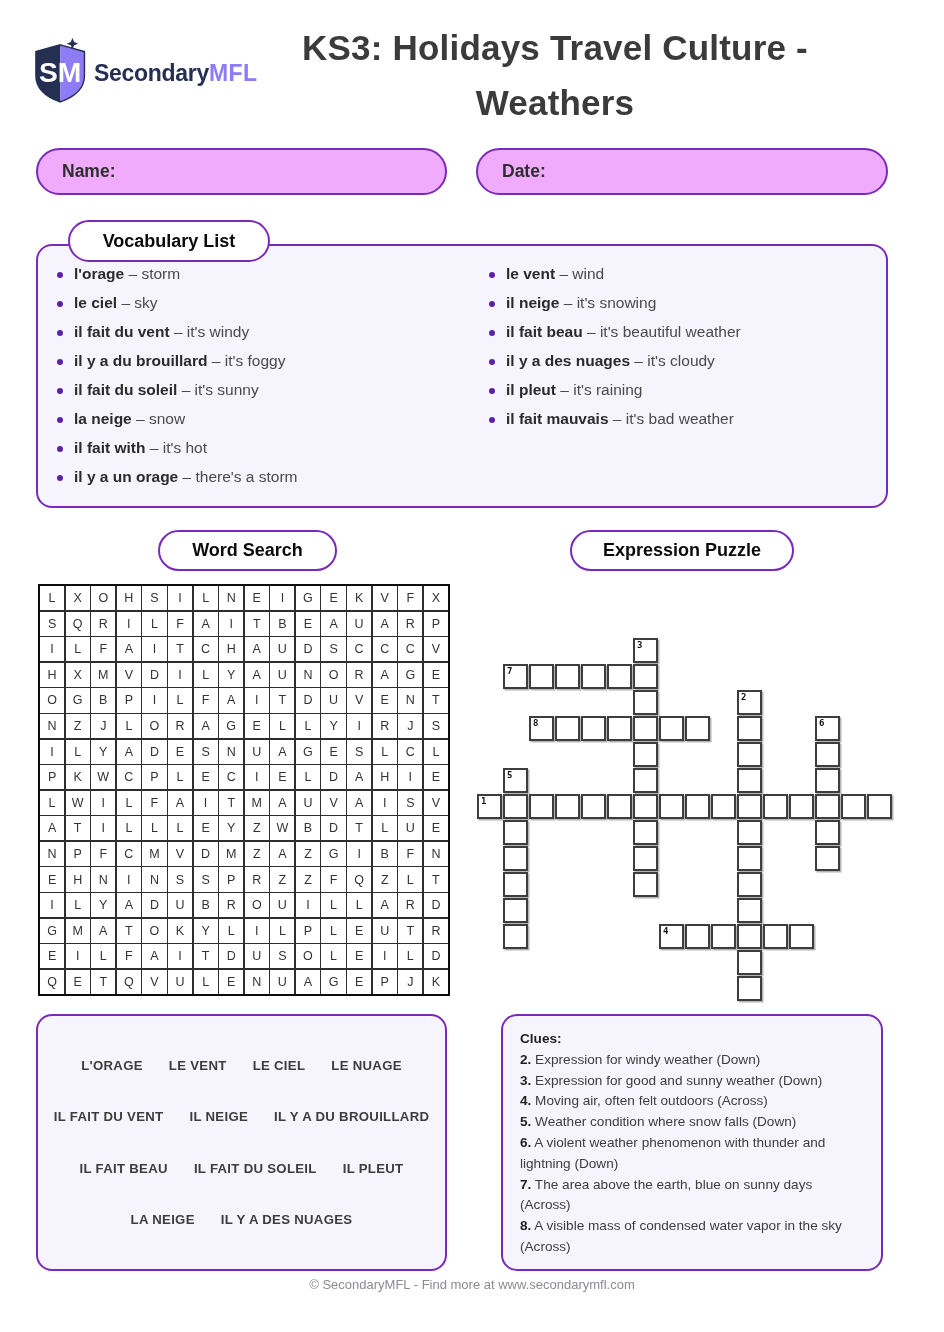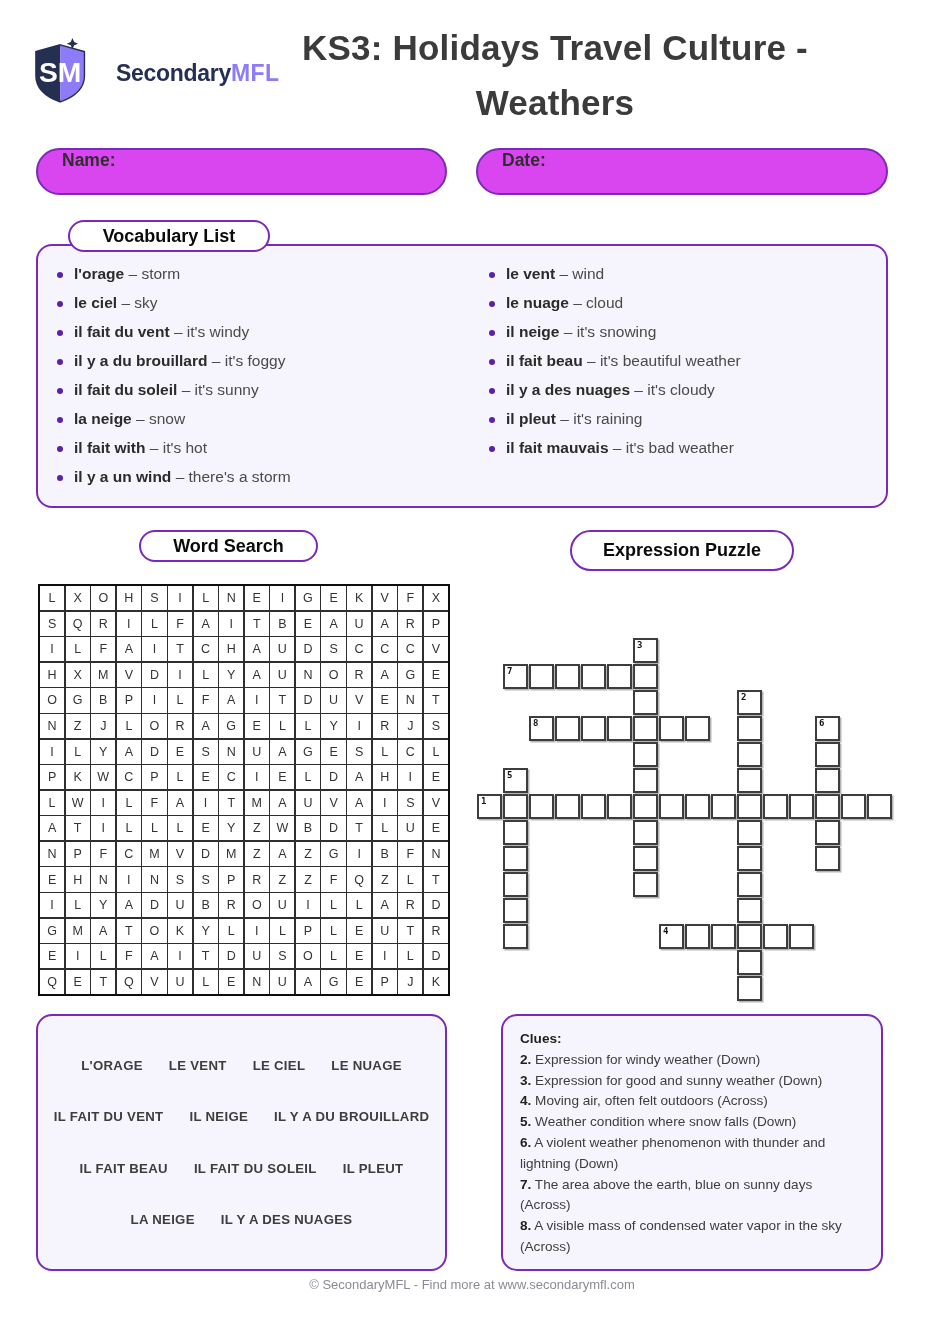--- a/index.html
+++ b/index.html
@@ -1,30 +1,30 @@
 <!DOCTYPE html>
 <html><head>
 <meta charset="utf-8">
 <style>
   html,body{margin:0;padding:0;background:#fff;}
   #page{position:relative;width:944px;height:1332px;background:#ffffff;
         font-family:"Liberation Sans",sans-serif;overflow:hidden;
         --purple:#7a2ab8;--lav:#f6f4fc;--navy:#252f52;--lilac:#8d7bf7;}
 
   
-  .logo{position:absolute;left:34px;top:38px;display:flex;align-items:center;gap:24px;}
+  .logo{position:absolute;left:34px;top:38px;display:flex;align-items:center;gap:2px;}
   .logo-text{display:flex;flex-direction:row;line-height:23px;margin-top:4px;}
   .logo-top{font-size:23px;font-weight:bold;color:var(--navy);letter-spacing:-0.3px;}
   .logo-bottom{font-size:23px;font-weight:bold;color:var(--lilac);letter-spacing:0.5px;}
   .title{position:absolute;left:160px;top:20px;width:790px;text-align:center;
          font-size:35px;font-weight:bold;color:#3b3b3b;line-height:55px;letter-spacing:0.2px;}
 
   
-  .field{position:absolute;height:47px;background:#d946ef;border:2.5px solid var(--purple);
-         border-radius:24px;display:flex;align-items:flex-start;box-sizing:border-box;}
+  .field{position:absolute;height:47px;background:#f0abfc;border:2.5px solid var(--purple);
+         border-radius:24px;display:flex;align-items:center;box-sizing:border-box;}
   .field-label{font-weight:bold;font-size:17.5px;color:#2e2e2e;margin-left:24px;}
 
   
   .section-box{position:absolute;background:var(--lav);border:2.5px solid var(--purple);
                border-radius:16px;box-sizing:border-box;}
   .heading-pill{position:absolute;background:#fff;border:2.5px solid var(--purple);
                 border-radius:22px;display:flex;align-items:center;justify-content:center;
                 font-weight:bold;font-size:18px;color:#0b0b0b;box-sizing:border-box;z-index:2;}
 
   
@@ -88,44 +88,43 @@
   </div>
 
   <div class="field" style="left:36px;top:148px;width:411px;">
     <span class="field-label">Name:</span>
   </div>
   <div class="field" style="left:476px;top:148px;width:412px;">
     <span class="field-label">Date:</span>
   </div>
 
   <div class="section-box" style="left:36px;top:244px;width:852px;height:264px;"></div>
-  <div class="heading-pill" style="left:68px;top:220px;width:202px;height:32px;">
+  <div class="heading-pill" style="left:68px;top:220px;width:202px;height:42px;">
     <span>Vocabulary List</span>
   </div>
   <ul class="vocab-col" id="vocab-left" style="left:56px;top:266px;">
       <li><span class="term">l'orage</span> – storm</li>
       <li><span class="term">le ciel</span> – sky</li>
       <li><span class="term">il fait du vent</span> – it's windy</li>
       <li><span class="term">il y a du brouillard</span> – it's foggy</li>
       <li><span class="term">il fait du soleil</span> – it's sunny</li>
       <li><span class="term">la neige</span> – snow</li>
       <li><span class="term">il fait with</span> – it's hot</li>
-      <li><span class="term">il y a un wind</span> – there's a storm</li>
+      <li><span class="term">il y a un orage</span> – there's a storm</li>
     </ul>
   <ul class="vocab-col" id="vocab-right" style="left:488px;top:266px;">
       <li><span class="term">le vent</span> – wind</li>
-      <li><span class="term">le nuage</span> – cloud</li>
       <li><span class="term">il neige</span> – it's snowing</li>
       <li><span class="term">il fait beau</span> – it's beautiful weather</li>
       <li><span class="term">il y a des nuages</span> – it's cloudy</li>
       <li><span class="term">il pleut</span> – it's raining</li>
       <li><span class="term">il fait mauvais</span> – it's bad weather</li>
     </ul>
 
-  <div class="heading-pill" style="left:139px;top:530px;width:179px;height:32px;">
+  <div class="heading-pill" style="left:158px;top:530px;width:179px;height:41px;">
     <span>Word Search</span>
   </div>
   <div class="heading-pill" style="left:570px;top:530px;width:224px;height:41px;">
     <span>Expression Puzzle</span>
   </div>
 
   <div id="ws-grid">
       <div class="ws-cell">L</div>
       <div class="ws-cell">X</div>
       <div class="ws-cell">O</div>

